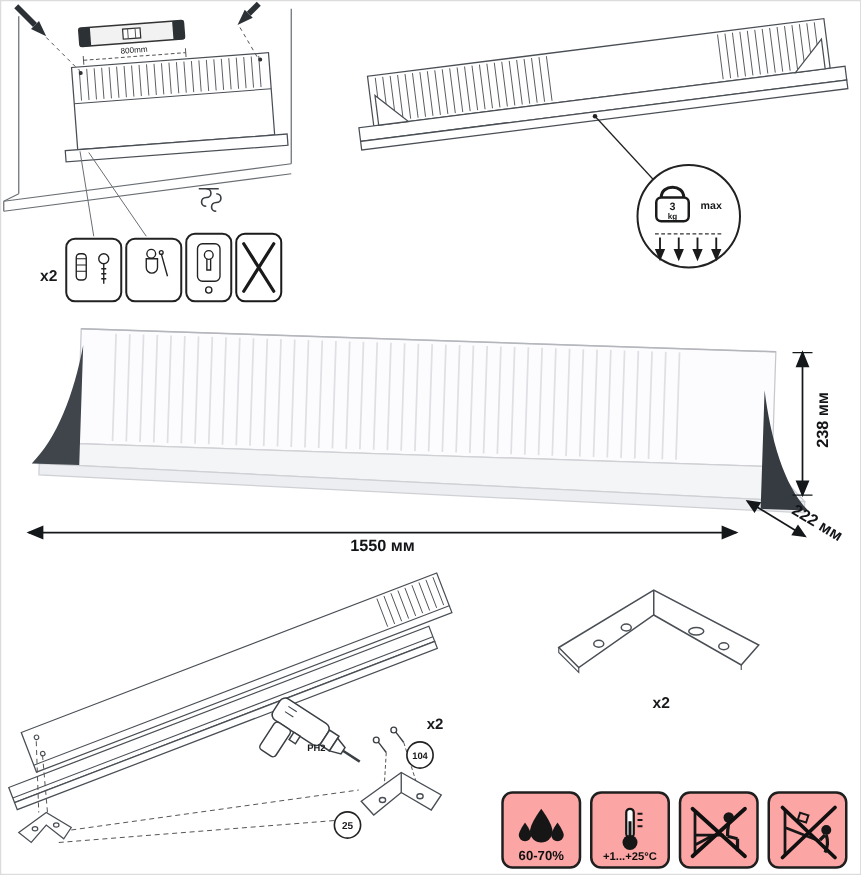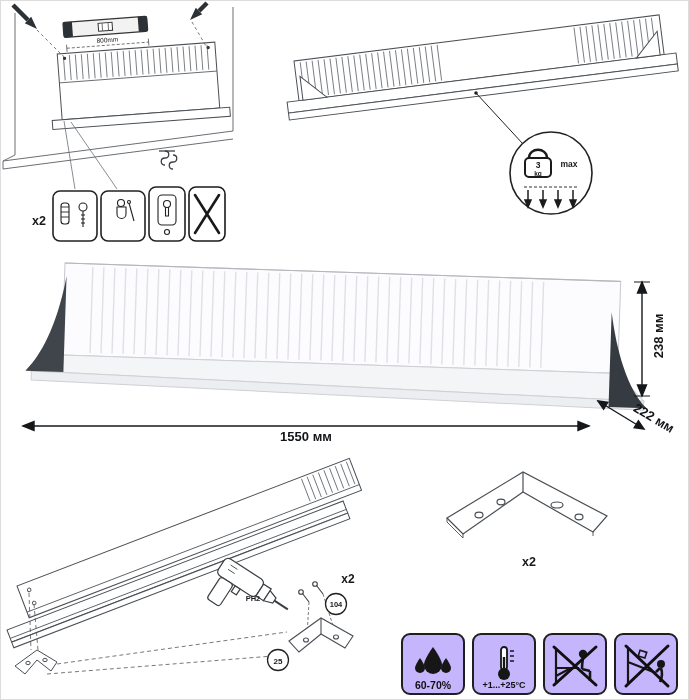--- a/index.html
+++ b/index.html
@@ -6,21 +6,21 @@
   .sheet{position:relative;width:689px;height:700px;background:#ffffff;border:1px solid #dcdcdc;
          box-sizing:border-box;overflow:hidden;font-family:"Liberation Sans",sans-serif;}
   .panel{position:absolute;}
   svg{display:block;overflow:visible;}
   svg text{font-family:"Liberation Sans",sans-serif;fill:#17191c;}
   .dimlabel{position:absolute;font-size:13px;font-weight:700;color:#121417;white-space:nowrap;
             transform:translate(-50%,-50%);}
   .dimlabel.vert{transform:translate(-50%,-50%) rotate(-90deg);}
   .dimlabel.diag{transform:translate(-50%,-50%) rotate(31deg);}
   .careRow{display:flex;gap:7px;}
-  .cbox{width:64px;height:62px;border:2.2px solid #1f1f1f;border-radius:9px;background:#c4b5fd;
+  .cbox{width:64px;height:62px;border:2.2px solid #1f1f1f;border-radius:9px;background:#fca5a5;
         box-sizing:border-box;display:flex;flex-direction:column;align-items:center;
         justify-content:flex-end;padding-bottom:3px;}
   .cbox .lbl{font-size:10.5px;font-weight:700;color:#101010;line-height:1;}
   .cbox .lbl.small{font-size:9px;}
 </style>
 </head>
 <body>
 
 <div class="sheet">
 

